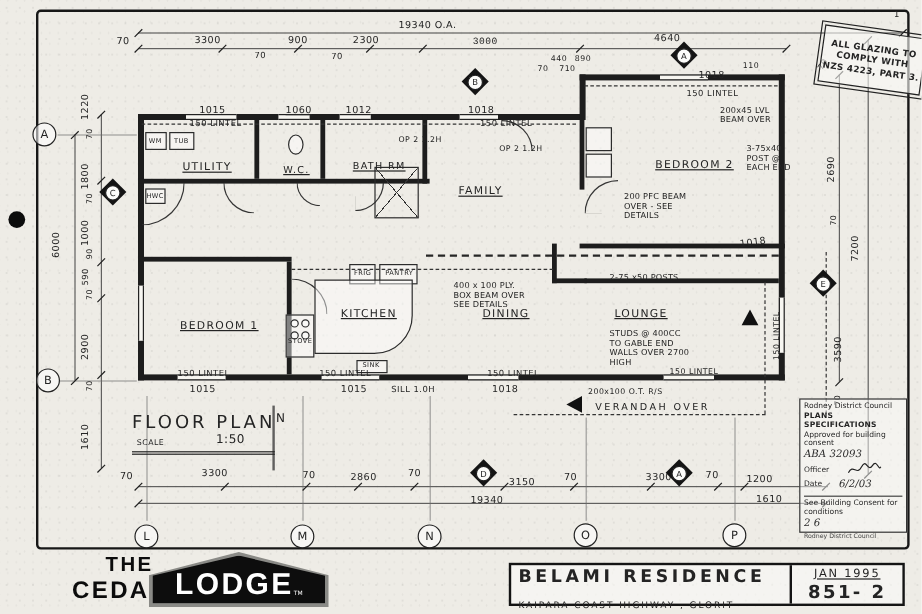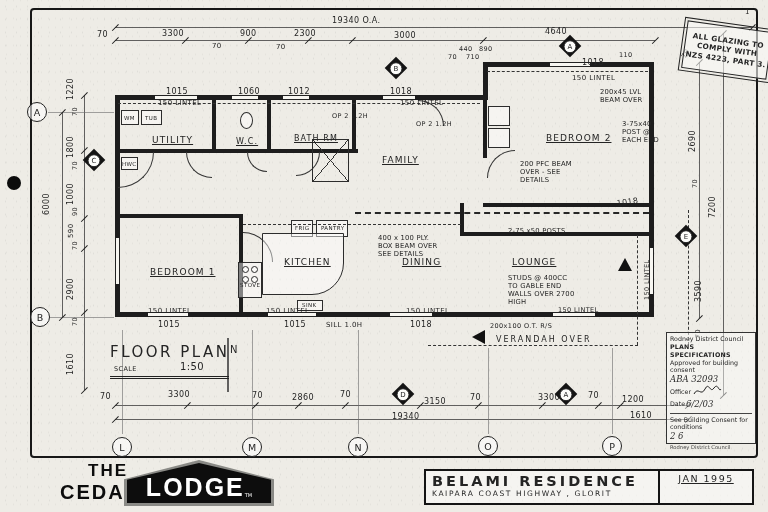--- a/index.html
+++ b/index.html
@@ -38,29 +38,29 @@
   .arrL{position:absolute;width:0;height:0;border-top:7px solid transparent;border-bottom:7px solid transparent;border-right:13px solid #111;}
   .arrU{position:absolute;width:0;height:0;border-left:7px solid transparent;border-right:7px solid transparent;border-bottom:13px solid #111;}
   
   .glaze{position:absolute;left:684px;top:26px;width:84px;height:46px;transform:rotate(8deg);
     border:1.6px solid #222;outline:1px solid #222;outline-offset:2px;background:rgba(250,250,247,.6);
     display:flex;flex-direction:column;align-items:center;justify-content:center;font-size:7.3px;font-weight:bold;letter-spacing:.3px;text-align:center;line-height:1.3;}
   .council{position:absolute;left:666px;top:332px;width:90px;height:112px;border:1.2px solid #333;
     background:rgba(250,250,247,.5);font-size:6.3px;padding:2px 3px;box-sizing:border-box;line-height:1.25;}
   .council .c2{font-weight:bold;letter-spacing:.2px;}
   .chand{font-family:"DejaVu Serif",serif;font-style:italic;font-size:8.5px;color:#2b2b2b;}
-  .crow{display:flex;align-items:center;gap:1px;margin-top:2px;}
+  .crow{display:flex;align-items:center;gap:14px;margin-top:2px;}
   .cdiv{border-top:1px solid #444;margin:3px 0 2px 0;}
   .c4{font-size:5.2px;color:#444;margin-top:2px;}
   
   .tblock{position:absolute;left:424px;top:469px;width:330px;height:36px;border:2px solid #141414;
     display:flex;background:rgba(252,252,249,.55);box-sizing:border-box;}
   .tleft{flex:1;border-right:2px solid #141414;padding:2px 6px;}
   .proj{font-size:14.5px;letter-spacing:3px;font-weight:bold;}
-  .addr{font-size:7.5px;letter-spacing:1.6px;margin-top:0;}
+  .addr{font-size:7.5px;letter-spacing:1.6px;margin-top:11px;}
   .tright{width:92px;text-align:center;padding-top:2px;}
   .tdate{font-size:9.5px;letter-spacing:1.5px;text-decoration:underline;}
   .tno{font-size:15px;letter-spacing:2px;font-weight:bold;}
   
   .logo{position:absolute;left:36px;top:458px;width:240px;height:52px;}
   .lt{position:absolute;left:52px;top:3px;font:900 17px "Liberation Sans",sans-serif;letter-spacing:2px;color:#0c0c0c;}
   .lc{position:absolute;left:24px;top:23px;font:900 20px "Liberation Sans",sans-serif;letter-spacing:2px;color:#0c0c0c;}
   .banner-outer{position:absolute;left:88px;top:2px;width:150px;height:46px;background:#8a8a86;
     clip-path:polygon(0 42%,50% 0,100% 42%,100% 100%,0 100%);}
   .banner{position:absolute;inset:3px;background:#0d0d0d;clip-path:polygon(0 42%,50% 0,100% 42%,100% 100%,0 100%);
@@ -166,21 +166,21 @@
 
   <div id="plan-labels" style="position:absolute;inset:0">
       <div class="lbl" style="left: 745px; top: 8px; font-size: 7px;">1</div>
       <div class="lbl" style="left: 97px; top: 30px;">70</div>
       <div class="lbl" style="left: 162px; top: 29px;">3300</div>
       <div class="lbl" style="left: 240px; top: 29px;">900</div>
       <div class="lbl" style="left: 294px; top: 29px;">2300</div>
       <div class="lbl" style="left: 212px; top: 42px; font-size: 7px;">70</div>
       <div class="lbl" style="left: 276px; top: 43px; font-size: 7px;">70</div>
       <div class="lbl" style="left: 332px; top: 16px;">19340 O.A.</div>
-      <div class="lbl" style="left: 394px; top: 31px;">3000</div>
+      <div class="lbl" style="left: 394px; top: 31px; font-family: Liberation Mono, monospace;">3000</div>
       <div class="lbl" style="left: 459px; top: 46px; font-size: 6.5px;">440</div>
       <div class="lbl" style="left: 479px; top: 46px; font-size: 6.5px;">890</div>
       <div class="lbl" style="left: 448px; top: 54px; font-size: 6.5px;">70</div>
       <div class="lbl" style="left: 466px; top: 54px; font-size: 6.5px;">710</div>
       <div class="lbl" style="left: 545px; top: 27px;">4640</div>
       <div class="lbl" style="left: 619px; top: 52px; font-size: 6.5px;">110</div>
       <div class="lbl" style="left: 680px; top: 56px; font-size: 7px; transform: rotate(-60deg);">70</div>
       <div class="lbl" style="left: 66px; top: 100px; transform: rotate(-90deg);">1220</div>
       <div class="lbl" style="left: 72px; top: 116px; font-size: 6.5px; transform: rotate(-90deg);">70</div>
       <div class="lbl" style="left: 66px; top: 158px; transform: rotate(-90deg);">1800</div>
@@ -375,15 +375,16 @@
     </div>
   </div>
 
   <div class="tblock">
     <div class="tleft">
       <div class="proj">BELAMI RESIDENCE</div>
       <div class="addr">KAIPARA COAST HIGHWAY , GLORIT</div>
     </div>
     <div class="tright">
       <div class="tdate">JAN 1995</div>
+      <div class="tno">851- 2</div>
     </div>
   </div>
 </div>
 
 </body></html>

